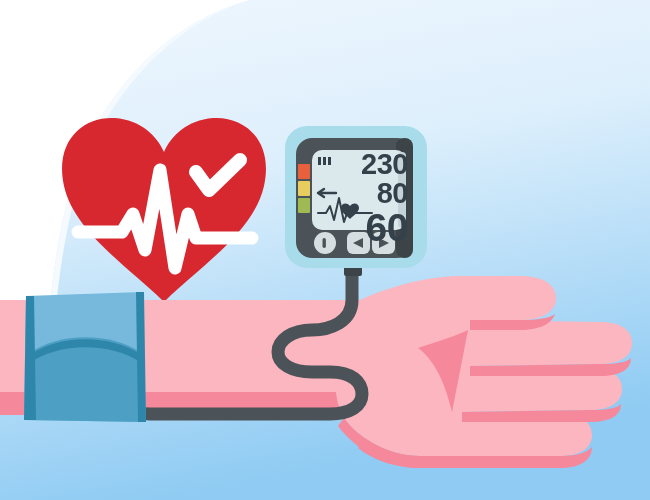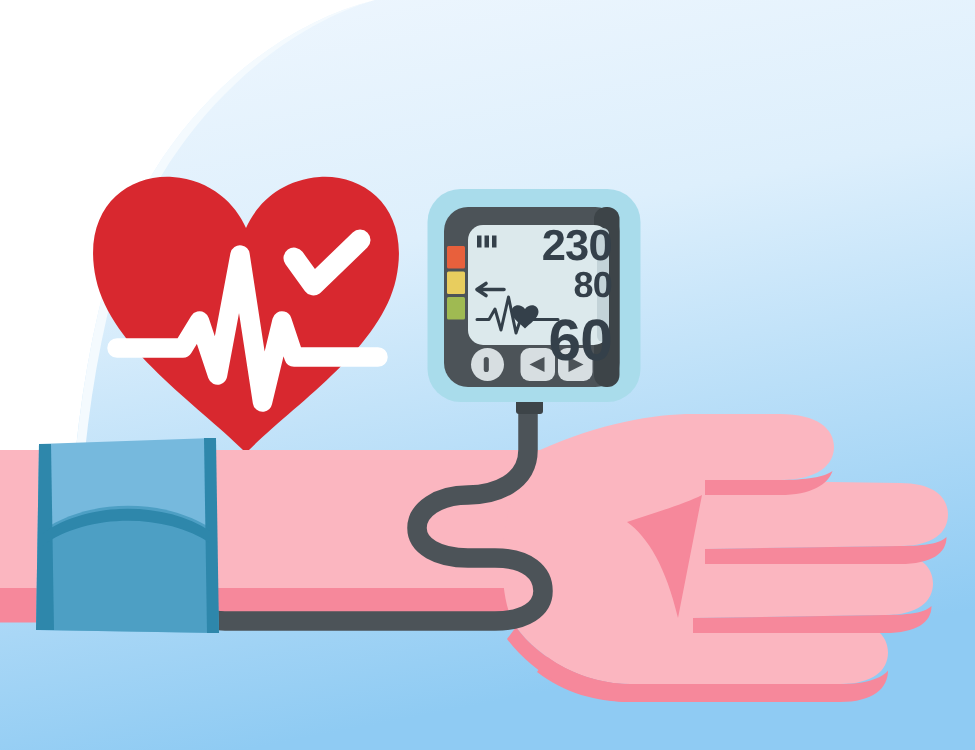--- a/index.html
+++ b/index.html
@@ -35,21 +35,21 @@
     letter-spacing: -0.5px;
   }
   #display-readouts {
     position: absolute;
     left: 340px;
     top: 150px;
     width: 68px;
     height: 80px;
   }
   #readout-systolic { top: 0px; font-size: 29px; }
-  #readout-diastolic { top: 29px; font-size: 24px; }
+  #readout-diastolic { top: 29px; font-size: 29px; }
   #readout-pulse { top: 58px; font-size: 39px; }
 </style>
 </head>
 <body>
 
 <div id="scene">
 
   <svg class="layer" viewBox="0 0 650 500">
     <defs>
       <linearGradient id="bgGrad" x1="0" y1="0" x2="0.25" y2="1">

